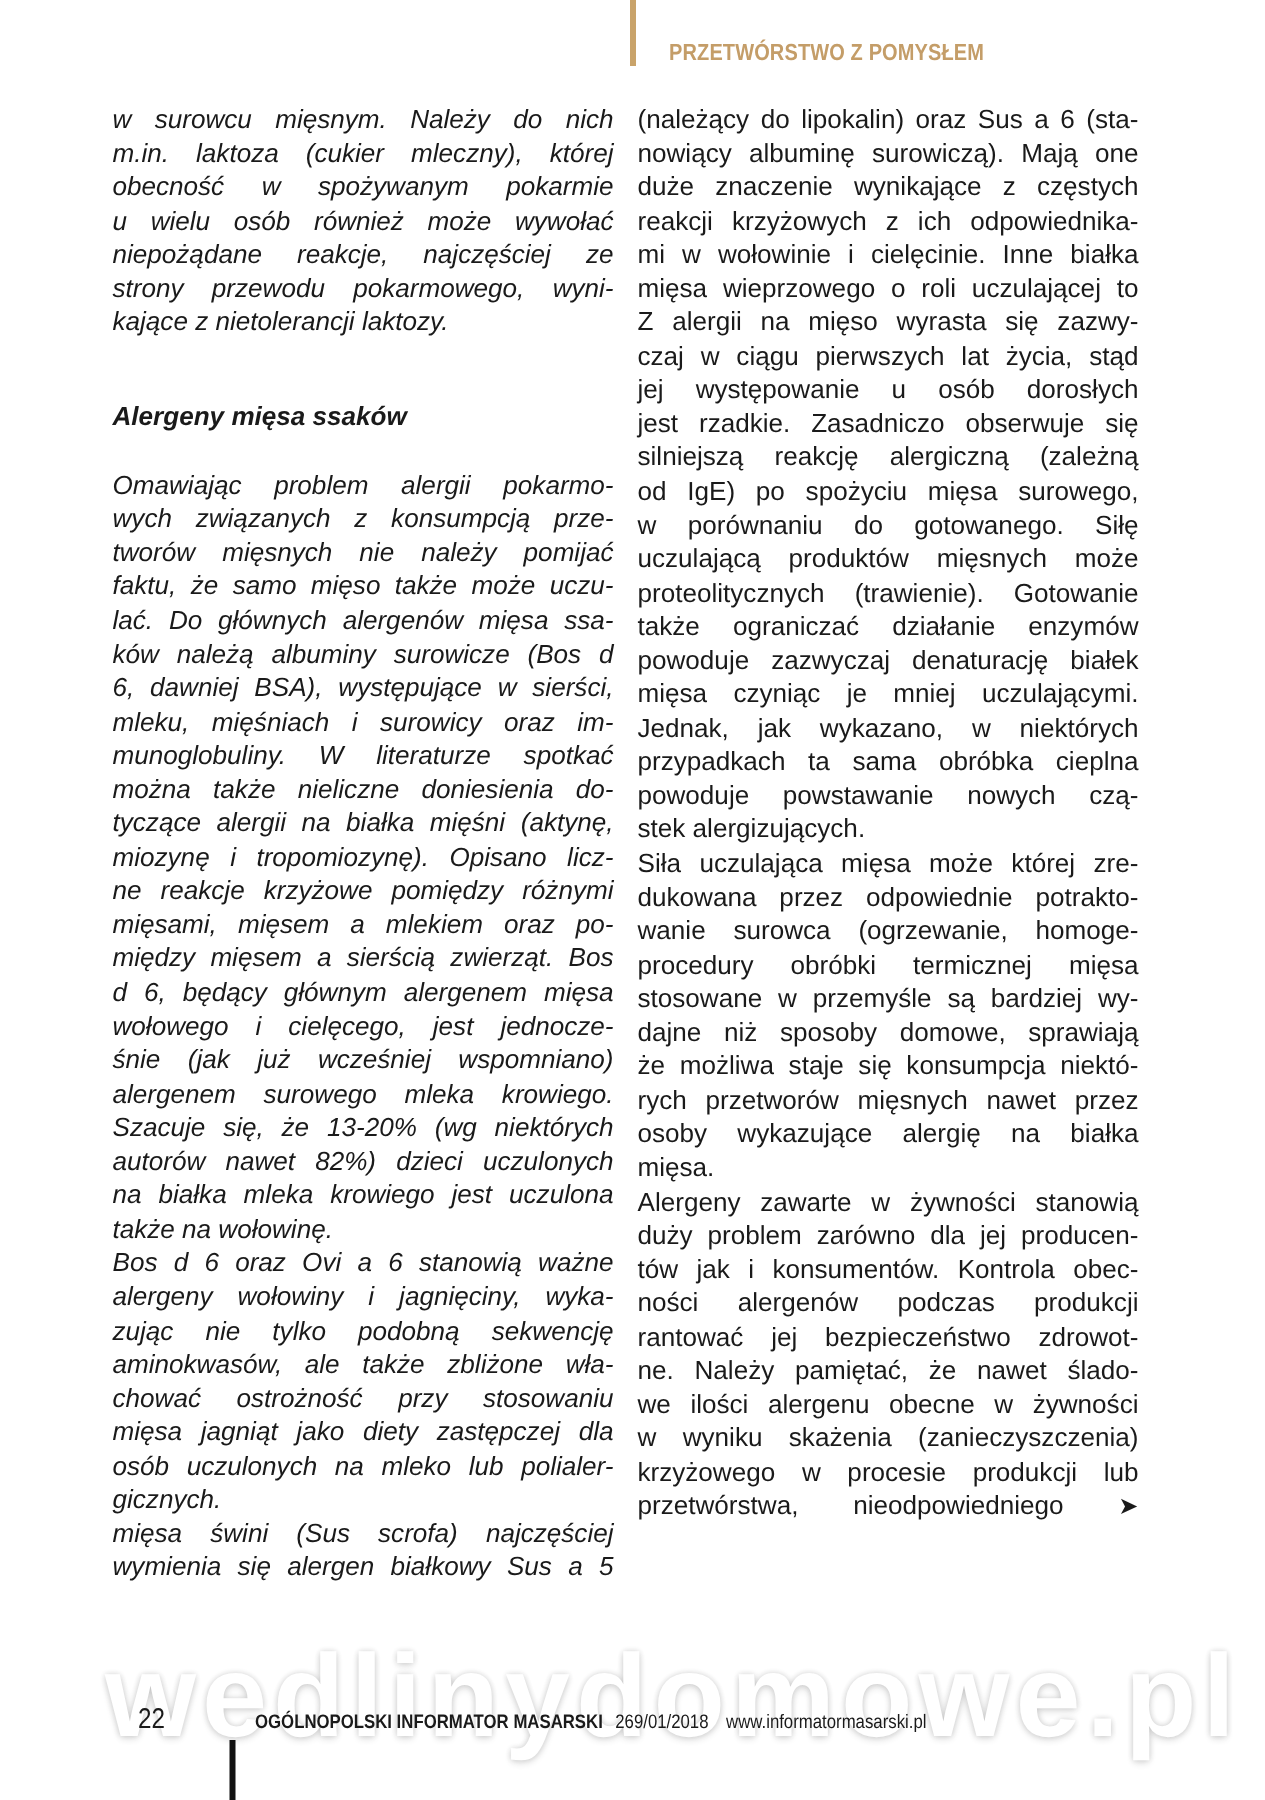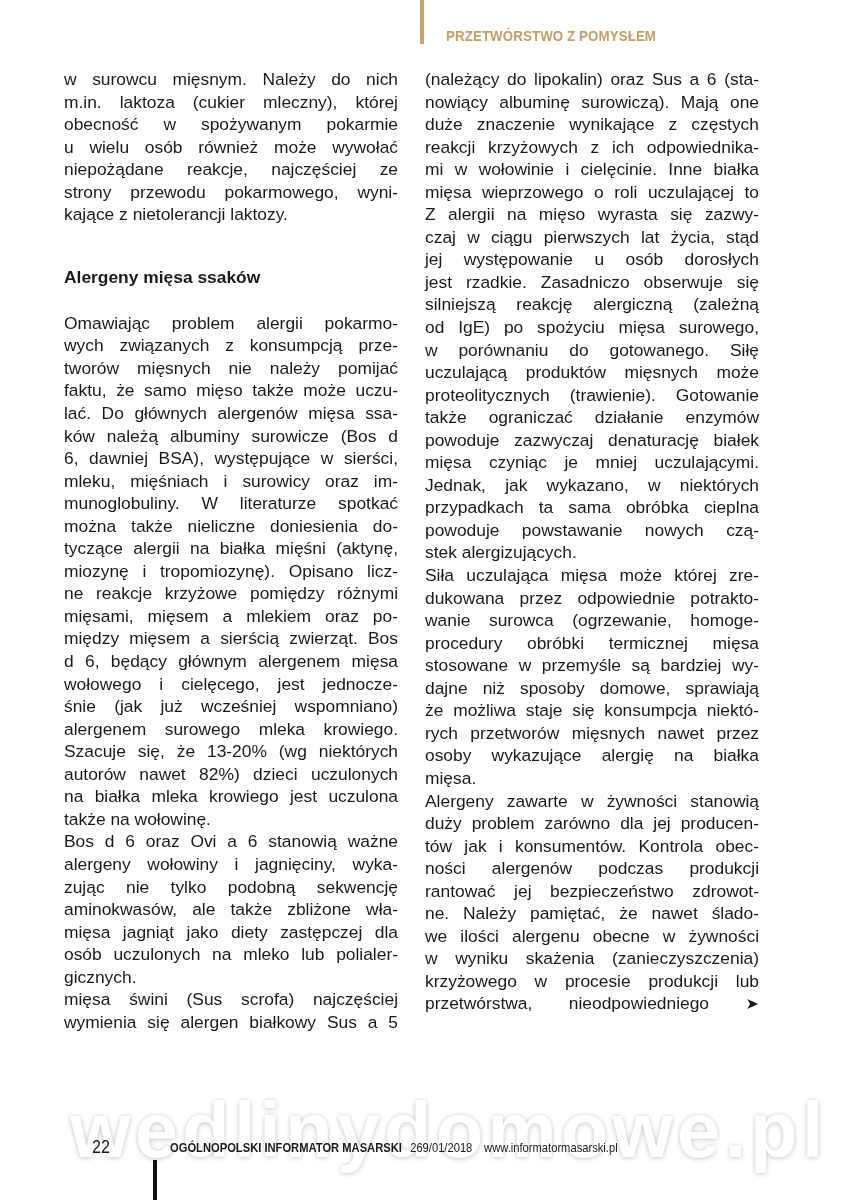--- a/index.html
+++ b/index.html
@@ -14,21 +14,21 @@
     .section-title {
       position: absolute; left: 446px; top: 27px;
       font-family: "Liberation Sans", sans-serif; font-weight: bold;
       font-size: 15.5px; letter-spacing: 0.1px; color: #c49d68;
       transform: scaleX(0.86); transform-origin: left center;
     }
     .col {
       position: absolute; top: 68px; width: 334px;
       font-size: 17.4px; line-height: 22.55px; text-align: justify;
     }
-    .col-left { left: 64px; }
+    .col-left { left: 75px; font-style: italic; }
     .col-right { left: 425px; }
     .col p { margin: 0; }
     .line { display: block; text-align: justify; text-align-last: justify; white-space: nowrap; }
     .line.last { text-align-last: left; }
     .heading {
       font-weight: bold; font-size: 17.4px; margin: 40px 0 0 0;
       height: 22px; line-height: 22px;
     }
     .gap-after-heading { height: 24px; }
     .continue-arrow { font-size: 16px; }
@@ -98,20 +98,21 @@
       <span class="line">Szacuje się, że 13-20% (wg niektórych</span>
       <span class="line">autorów nawet 82%) dzieci uczulonych</span>
       <span class="line">na białka mleka krowiego jest uczulona</span>
       <span class="line last">także na wołowinę.</span>
     </p>
   <p>
       <span class="line">Bos d 6 oraz Ovi a 6 stanowią ważne</span>
       <span class="line">alergeny wołowiny i jagnięciny, wyka-</span>
       <span class="line">zując nie tylko podobną sekwencję</span>
       <span class="line">aminokwasów, ale także zbliżone wła-</span>
+      <span class="line">chować ostrożność przy stosowaniu</span>
       <span class="line">mięsa jagniąt jako diety zastępczej dla</span>
       <span class="line">osób uczulonych na mleko lub polialer-</span>
       <span class="line last">gicznych.</span>
     </p>
   <p>
       <span class="line">mięsa świni (Sus scrofa) najczęściej</span>
       <span class="line">wymienia się alergen białkowy Sus a 5</span>
     </p>
 </div>
 

